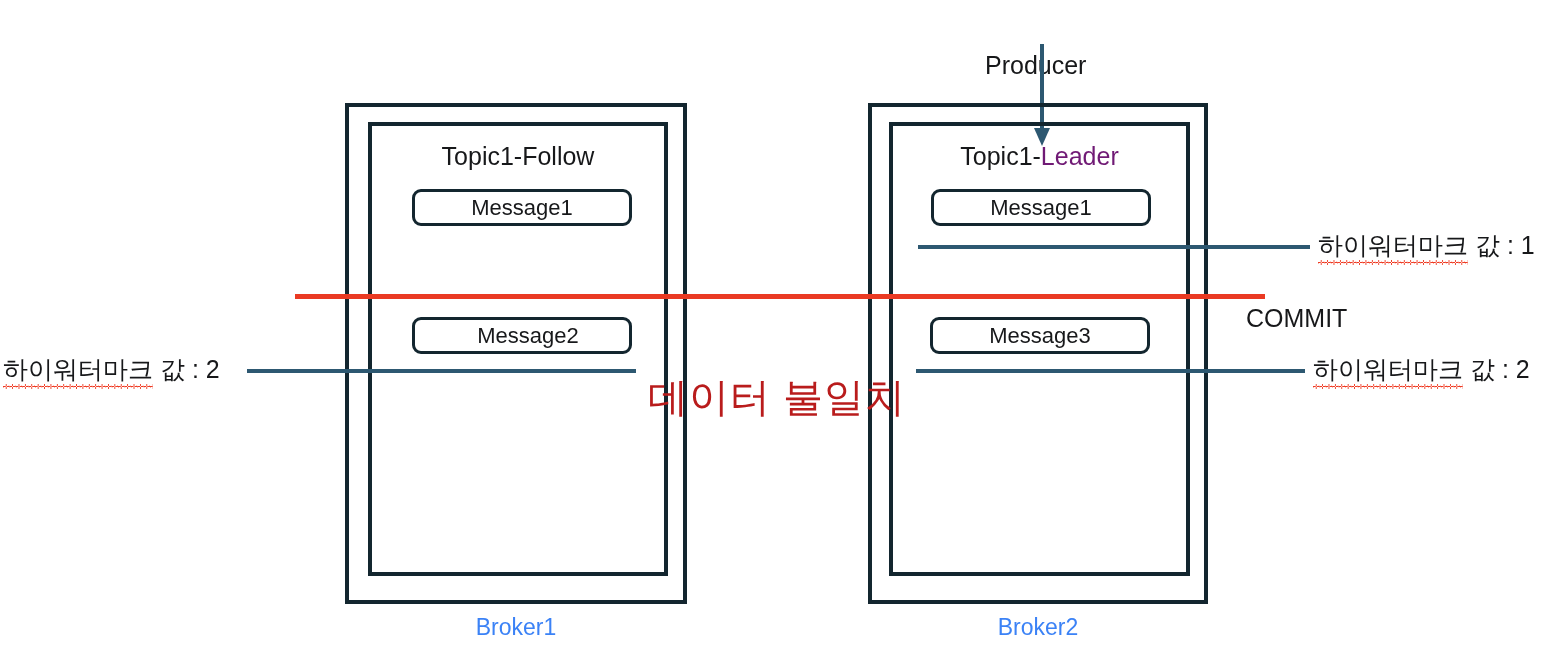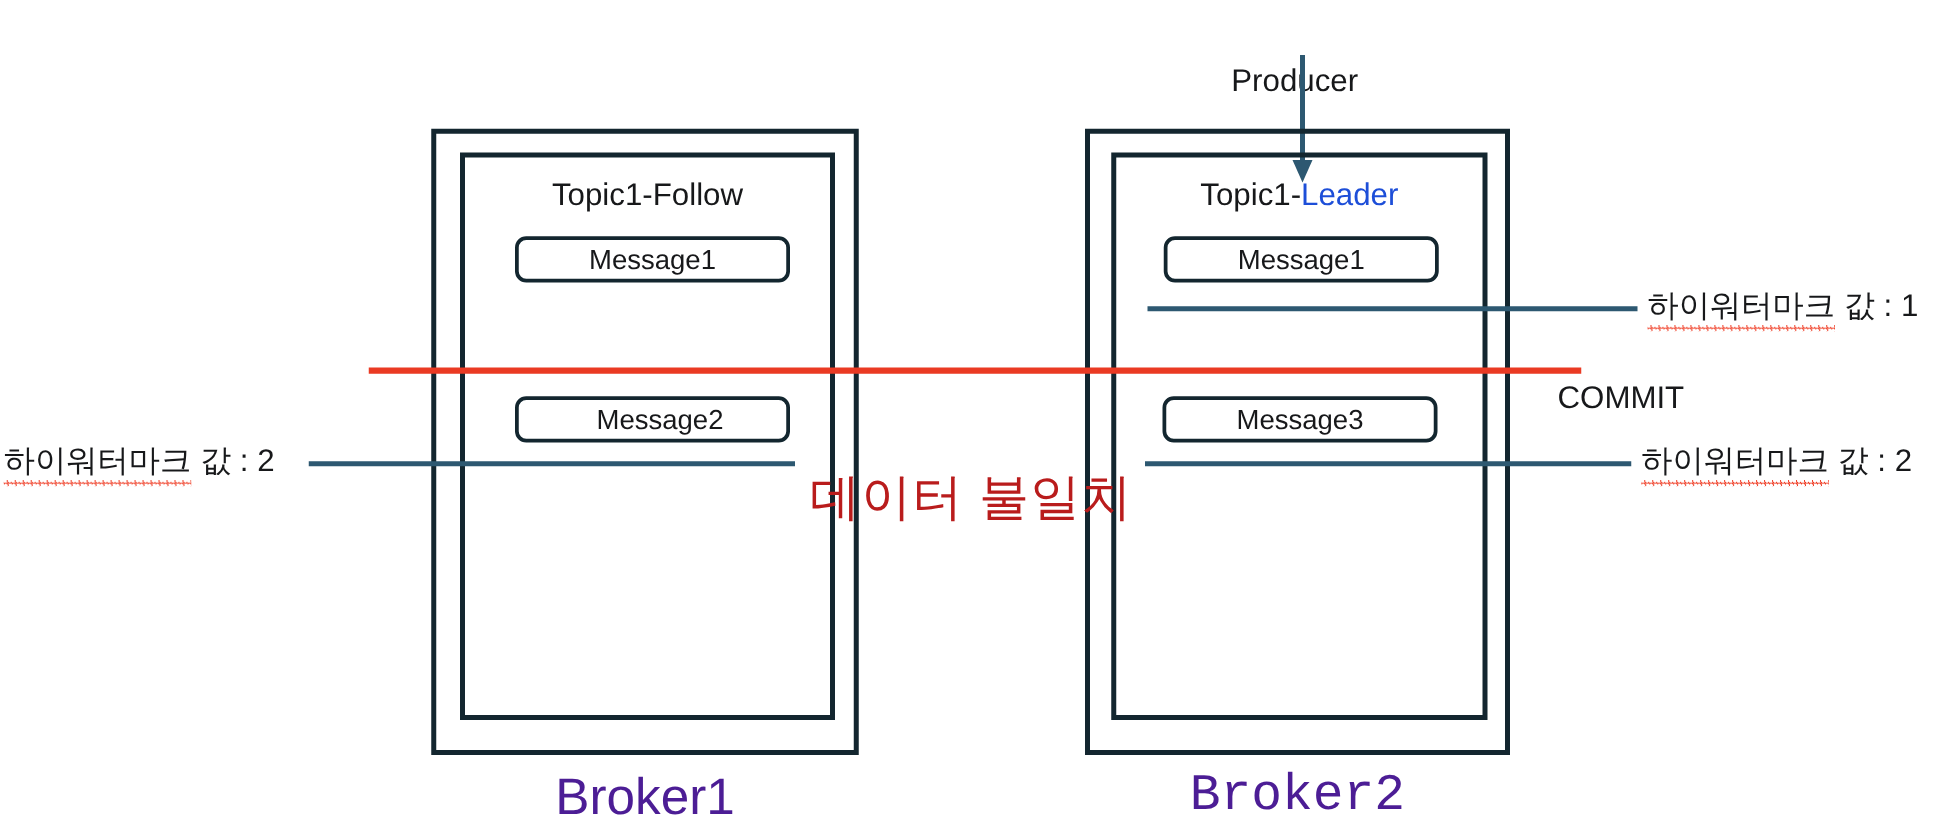--- a/index.html
+++ b/index.html
@@ -29,35 +29,35 @@
   }
   .broker-inner {
     position: absolute;
     border: 4px solid #13262f;
     background: transparent;
     box-sizing: border-box;
   }
   .broker-label {
     position: absolute;
     text-align: center;
-    font-size: 41px;
-    color: #4c1d95;
+    font-size: 23px;
+    color: #3b82f6;
     white-space: nowrap;
     letter-spacing: 0px;
   }
 
   
   .topic-title {
     position: absolute;
     text-align: center;
     font-size: 25px;
     color: #17181a;
     white-space: nowrap;
   }
-  .topic-title .accent { color: #1d4ed8; text-align: center; }
+  .topic-title .accent { color: #701a75; text-align: center; }
 
   
   .message-box {
     position: absolute;
     border: 3px solid #13262f;
     border-radius: 9px;
     box-sizing: border-box;
     background: #ffffff;
     display: flex;
     align-items: center;
@@ -177,20 +177,20 @@
     <span class="squiggle">하이워터마크</span><span> 값 : 1</span>
   </div>
 
   <div class="message-box" style="left:930px; top:317px; width:220px; height:37px;">Message3</div>
 
   <div class="hwm-line" style="left:916px; top:369px; width:389px;"></div>
   <div class="hwm-label" style="left:1313px; top:357px;">
     <span class="squiggle">하이워터마크</span><span> 값 : 2</span>
   </div>
 
-  <div class="broker-label" style="left:868px; top:614px; width:340px;font-family:Liberation Mono, monospace;">Broker2</div>
+  <div class="broker-label" style="left:868px; top:614px; width:340px;">Broker2</div>
 
   <div class="commit-line" style="left:295px; top:294px; width:970px;"></div>
   <div class="commit-label" style="left:1246px; top:284px;margin-top:20px;">COMMIT</div>
 
   <div class="mismatch" style="left:648px; top:370px;">데이터 불일치</div>
 
 </div>
 
 </body></html>

